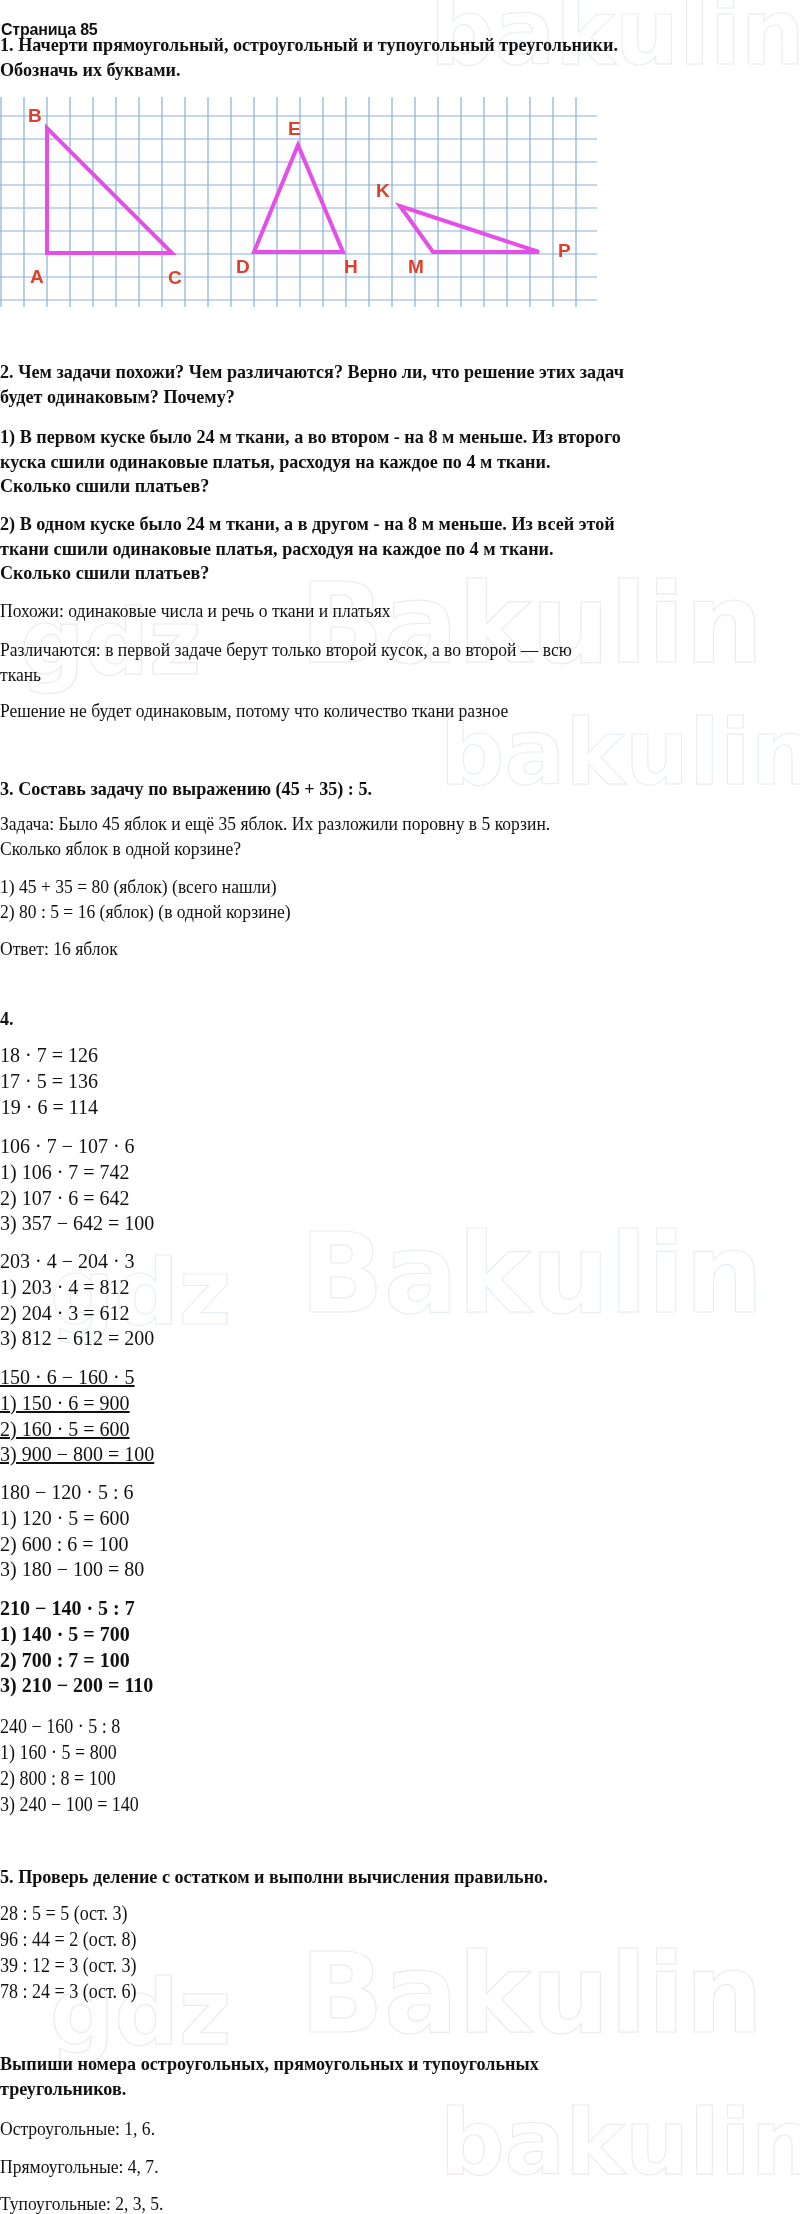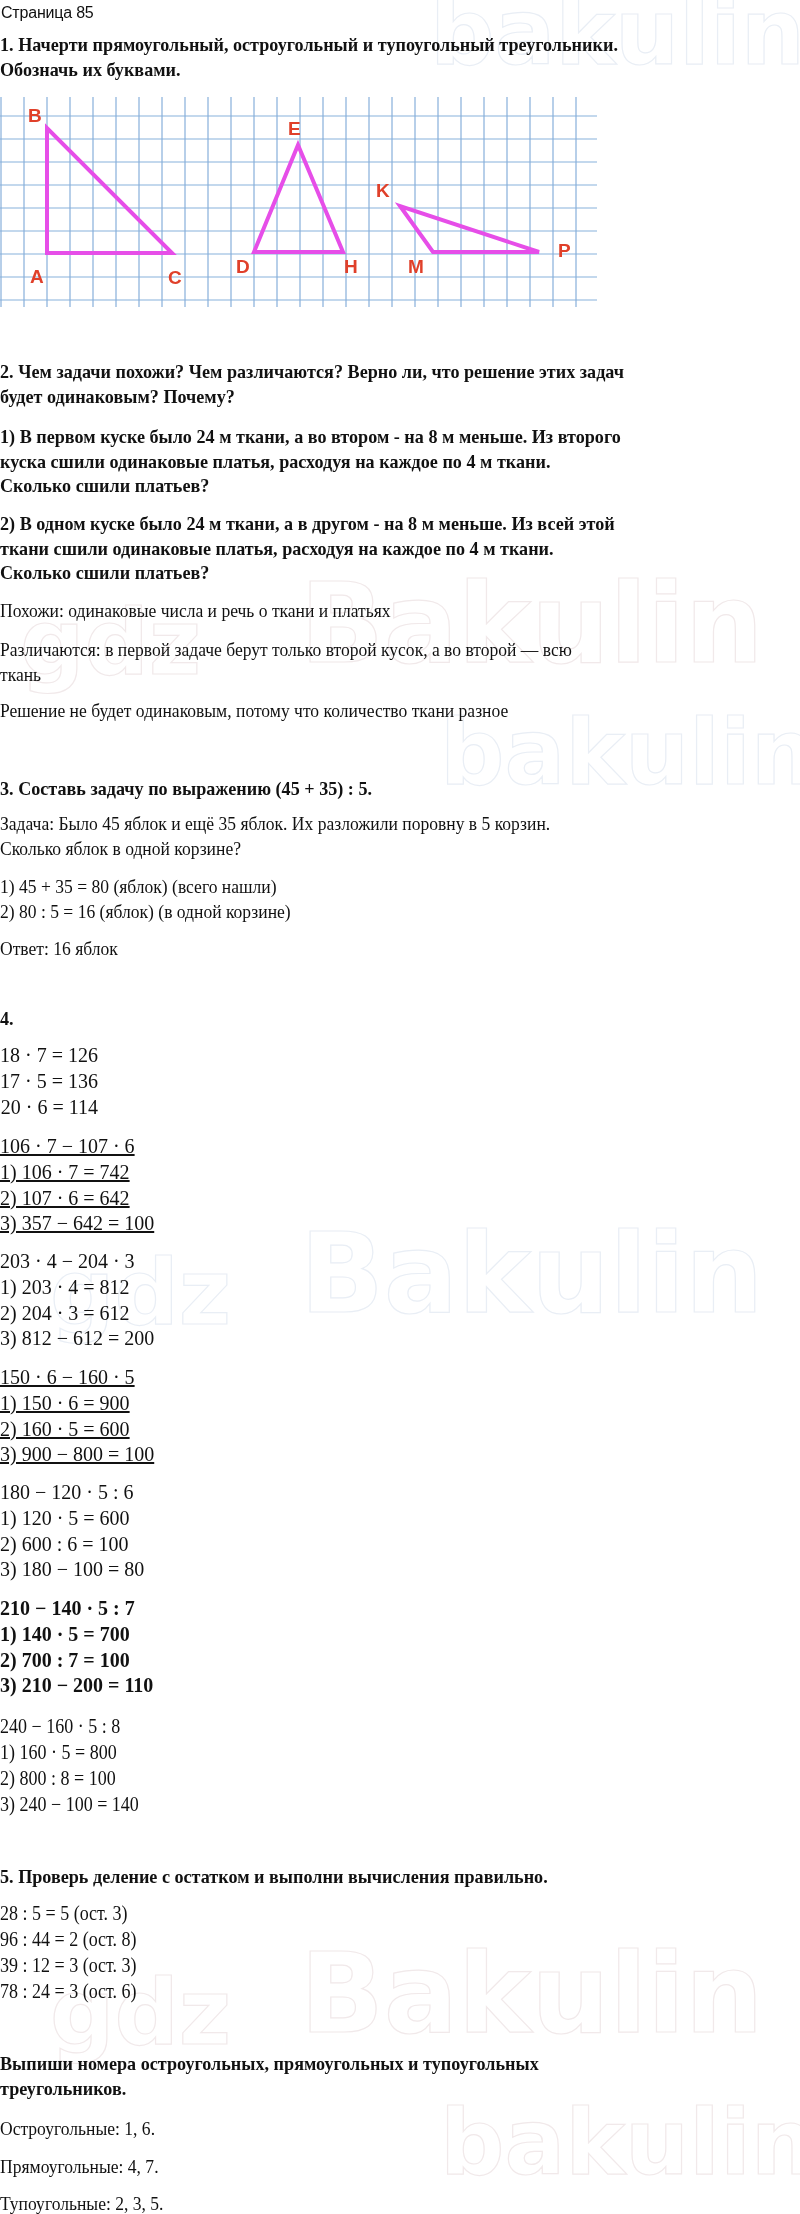--- a/index.html
+++ b/index.html
@@ -1,18 +1,18 @@
 <!DOCTYPE html>
 <html><head>
 <meta charset="utf-8">
 <style>
   html, body { margin: 0; padding: 0; background: #ffffff; }
   body { width: 800px; height: 2214px; position: relative; overflow: hidden; color: #111; }
   .abs { position: absolute; left: 0; white-space: nowrap; }
-  .page-label { font-family: "Liberation Sans", sans-serif; font-weight: normal; font-size: 16px; top: 4px; left: 1px; letter-spacing: -0.2px; }
+  .page-label { font-family: "Liberation Sans", sans-serif; font-weight: bold; font-size: 16px; top: 21px; left: 1px; letter-spacing: -0.2px; }
   .h { font-family: "Liberation Serif", serif; font-weight: bold; font-size: 19.5px; line-height: 24.5px; transform: scaleX(0.93); transform-origin: left top; }
   .t { font-family: "Liberation Serif", serif; font-size: 19.5px; line-height: 24.5px; transform: scaleX(0.9); transform-origin: left top; }
   .m { font-family: "Liberation Serif", serif; font-size: 20px; line-height: 25.8px; }
   .m5 { font-family: "Liberation Serif", serif; font-size: 20px; line-height: 26px; transform: scaleX(0.9); transform-origin: left top; }
   .line { display: block; }
   .wm { position: absolute; font-family: "DejaVu Sans", sans-serif; color: transparent; -webkit-text-stroke: 1.2px #f1e9ea; font-weight: bold; pointer-events: none; white-space: nowrap; }
   .wm-blue { -webkit-text-stroke: 1.2px #e9eef5; }
   #grid-svg { position: absolute; left: 0; top: 90px; }
 </style>
 </head>
@@ -120,23 +120,23 @@
 <div class="abs t" style="top:875px;">
   <span class="line">1) 45 + 35 = 80 (яблок) (всего нашли)</span>
   <span class="line">2) 80 : 5 = 16 (яблок) (в одной корзине)</span>
 </div>
 <div class="abs t" style="top:937px;">Ответ: 16 яблок</div>
 
 <div class="abs h" style="top:1007px;">4.</div>
 <div class="abs m" style="top:1043px;text-align:right;">
   <span class="line">18 · 7 = 126</span>
   <span class="line">17 · 5 = 136</span>
-  <span class="line">20 · 6 = 114</span>
+  <span class="line">19 · 6 = 114</span>
 </div>
-<div class="abs m" style="top:1134px;text-decoration:underline;">
+<div class="abs m" style="top:1134px;">
   <span class="line">106 · 7 − 107 · 6</span>
   <span class="line">1) 106 · 7 = 742</span>
   <span class="line">2) 107 · 6 = 642</span>
   <span class="line">3) 357 − 642 = 100</span>
 </div>
 <div class="abs m" style="top:1249px;">
   <span class="line">203 · 4 − 204 · 3</span>
   <span class="line">1) 203 · 4 = 812</span>
   <span class="line">2) 204 · 3 = 612</span>
   <span class="line">3) 812 − 612 = 200</span>

